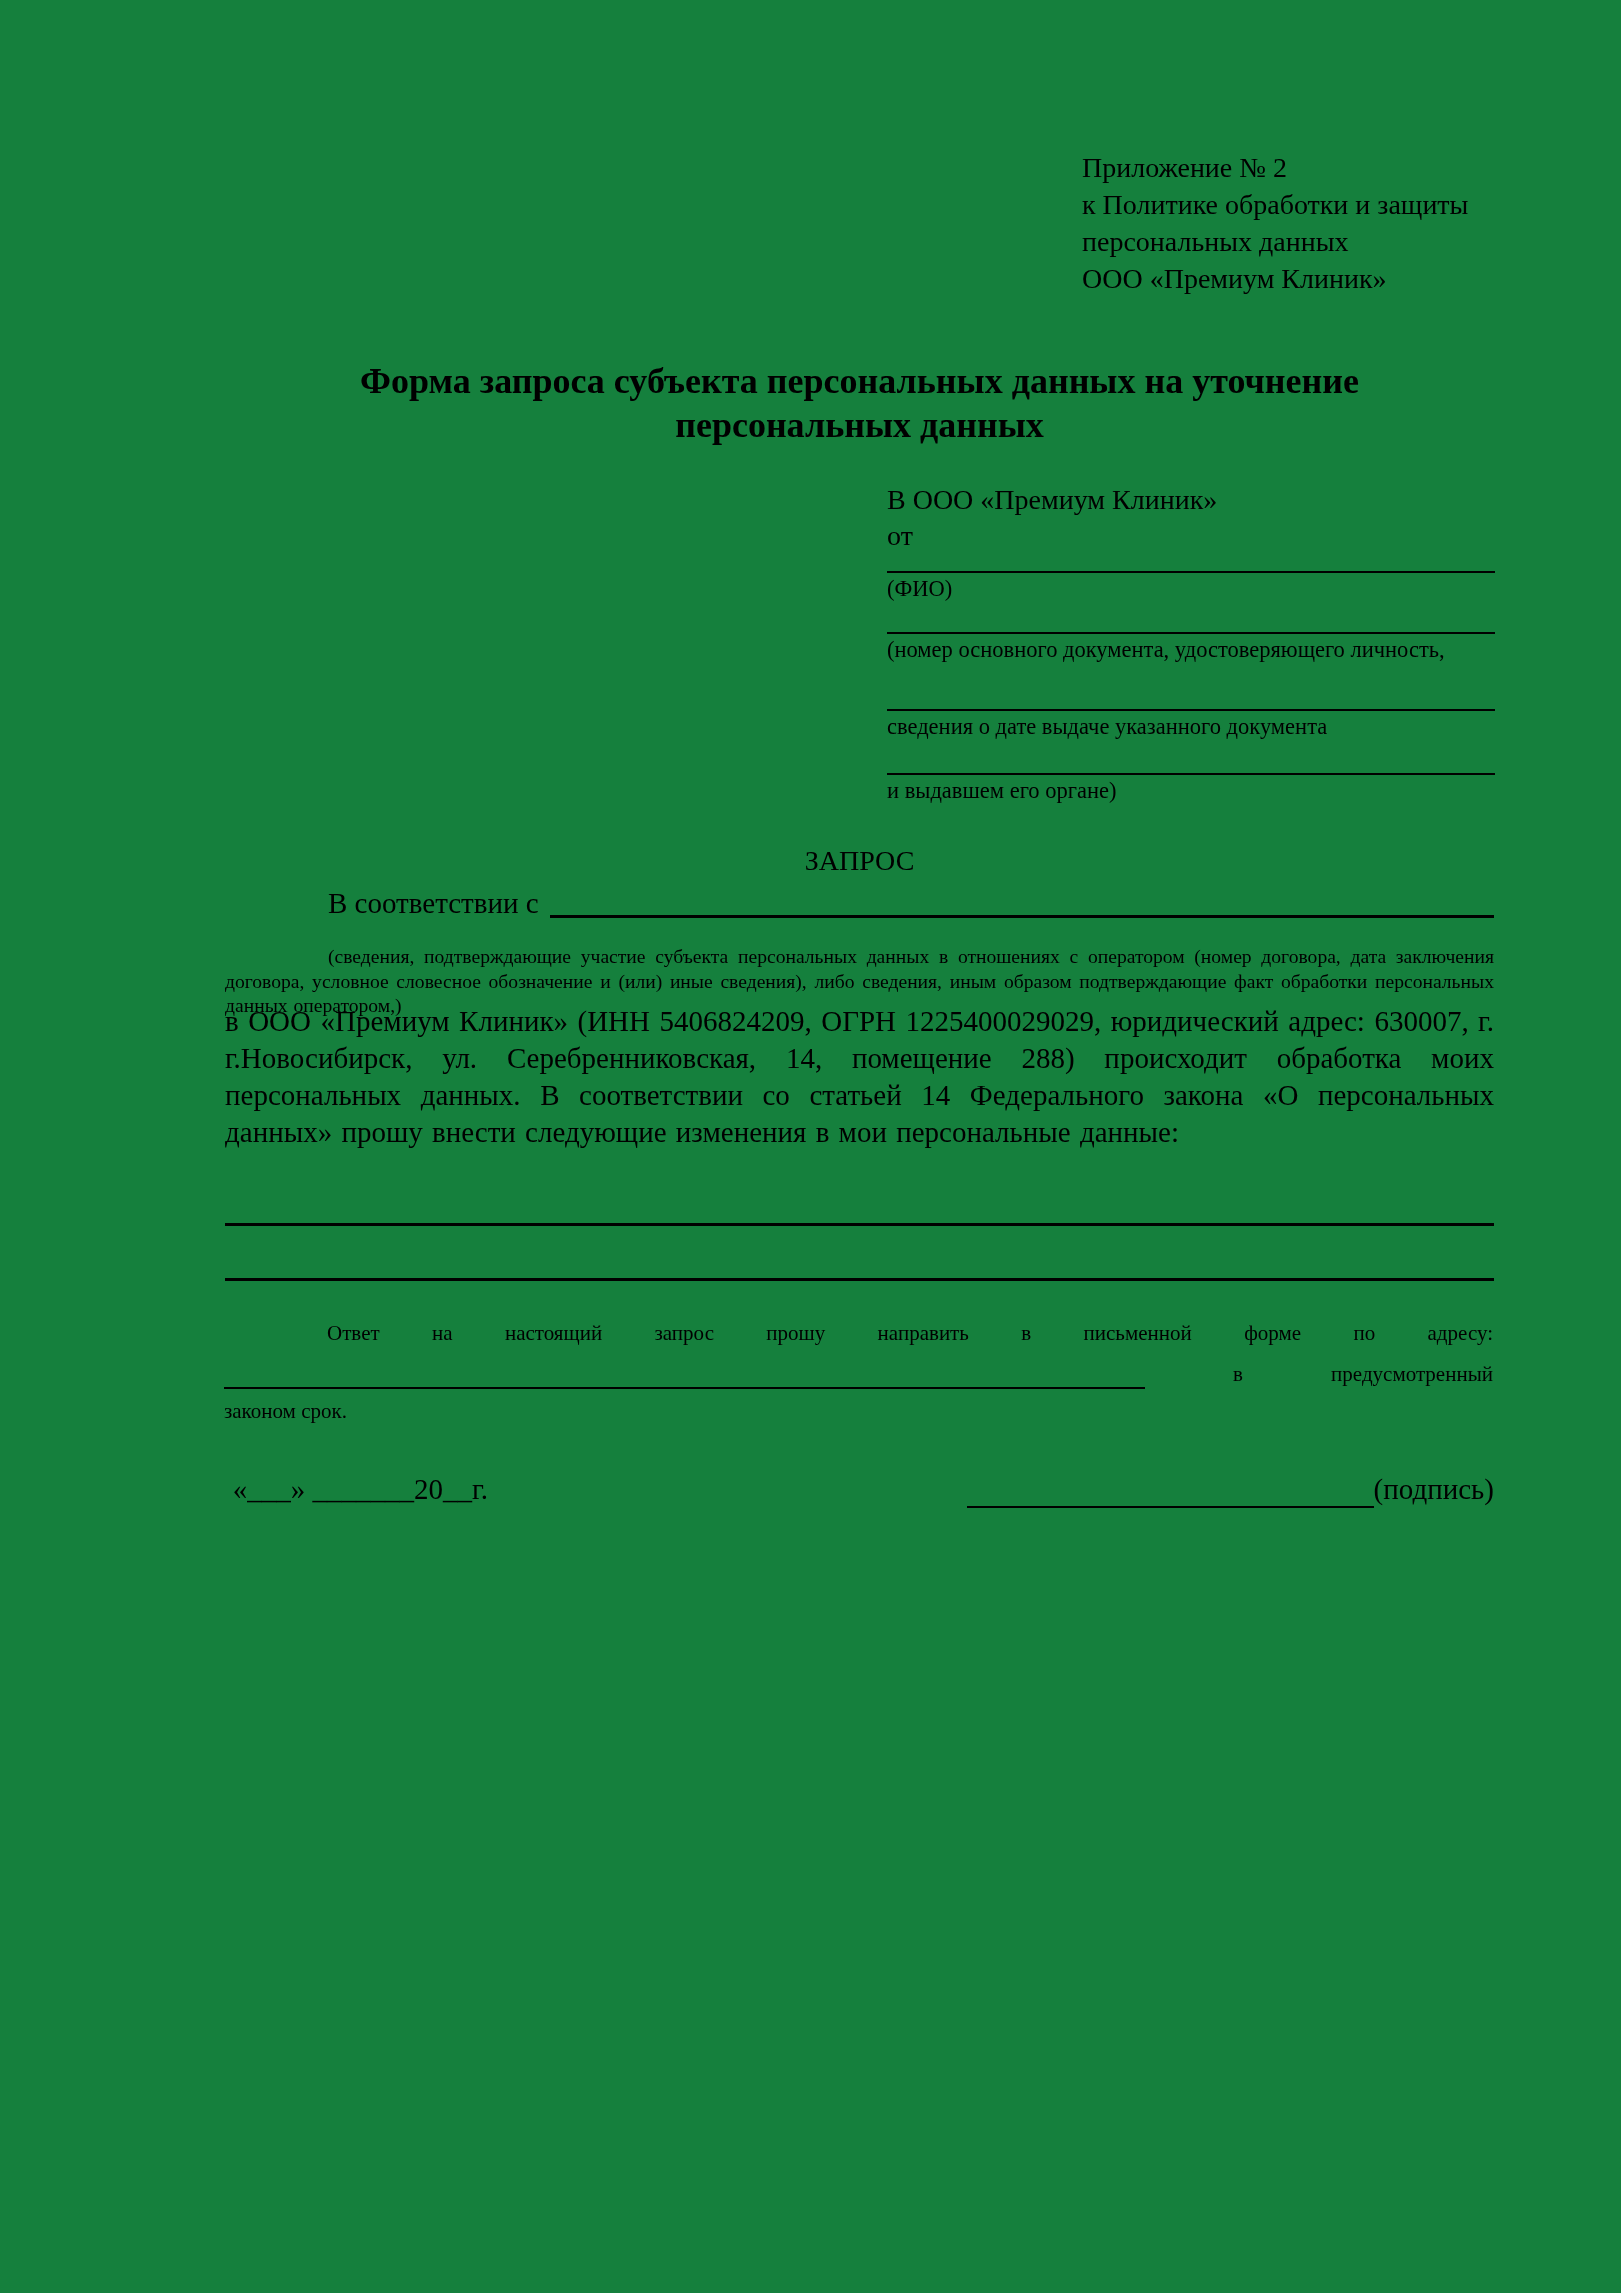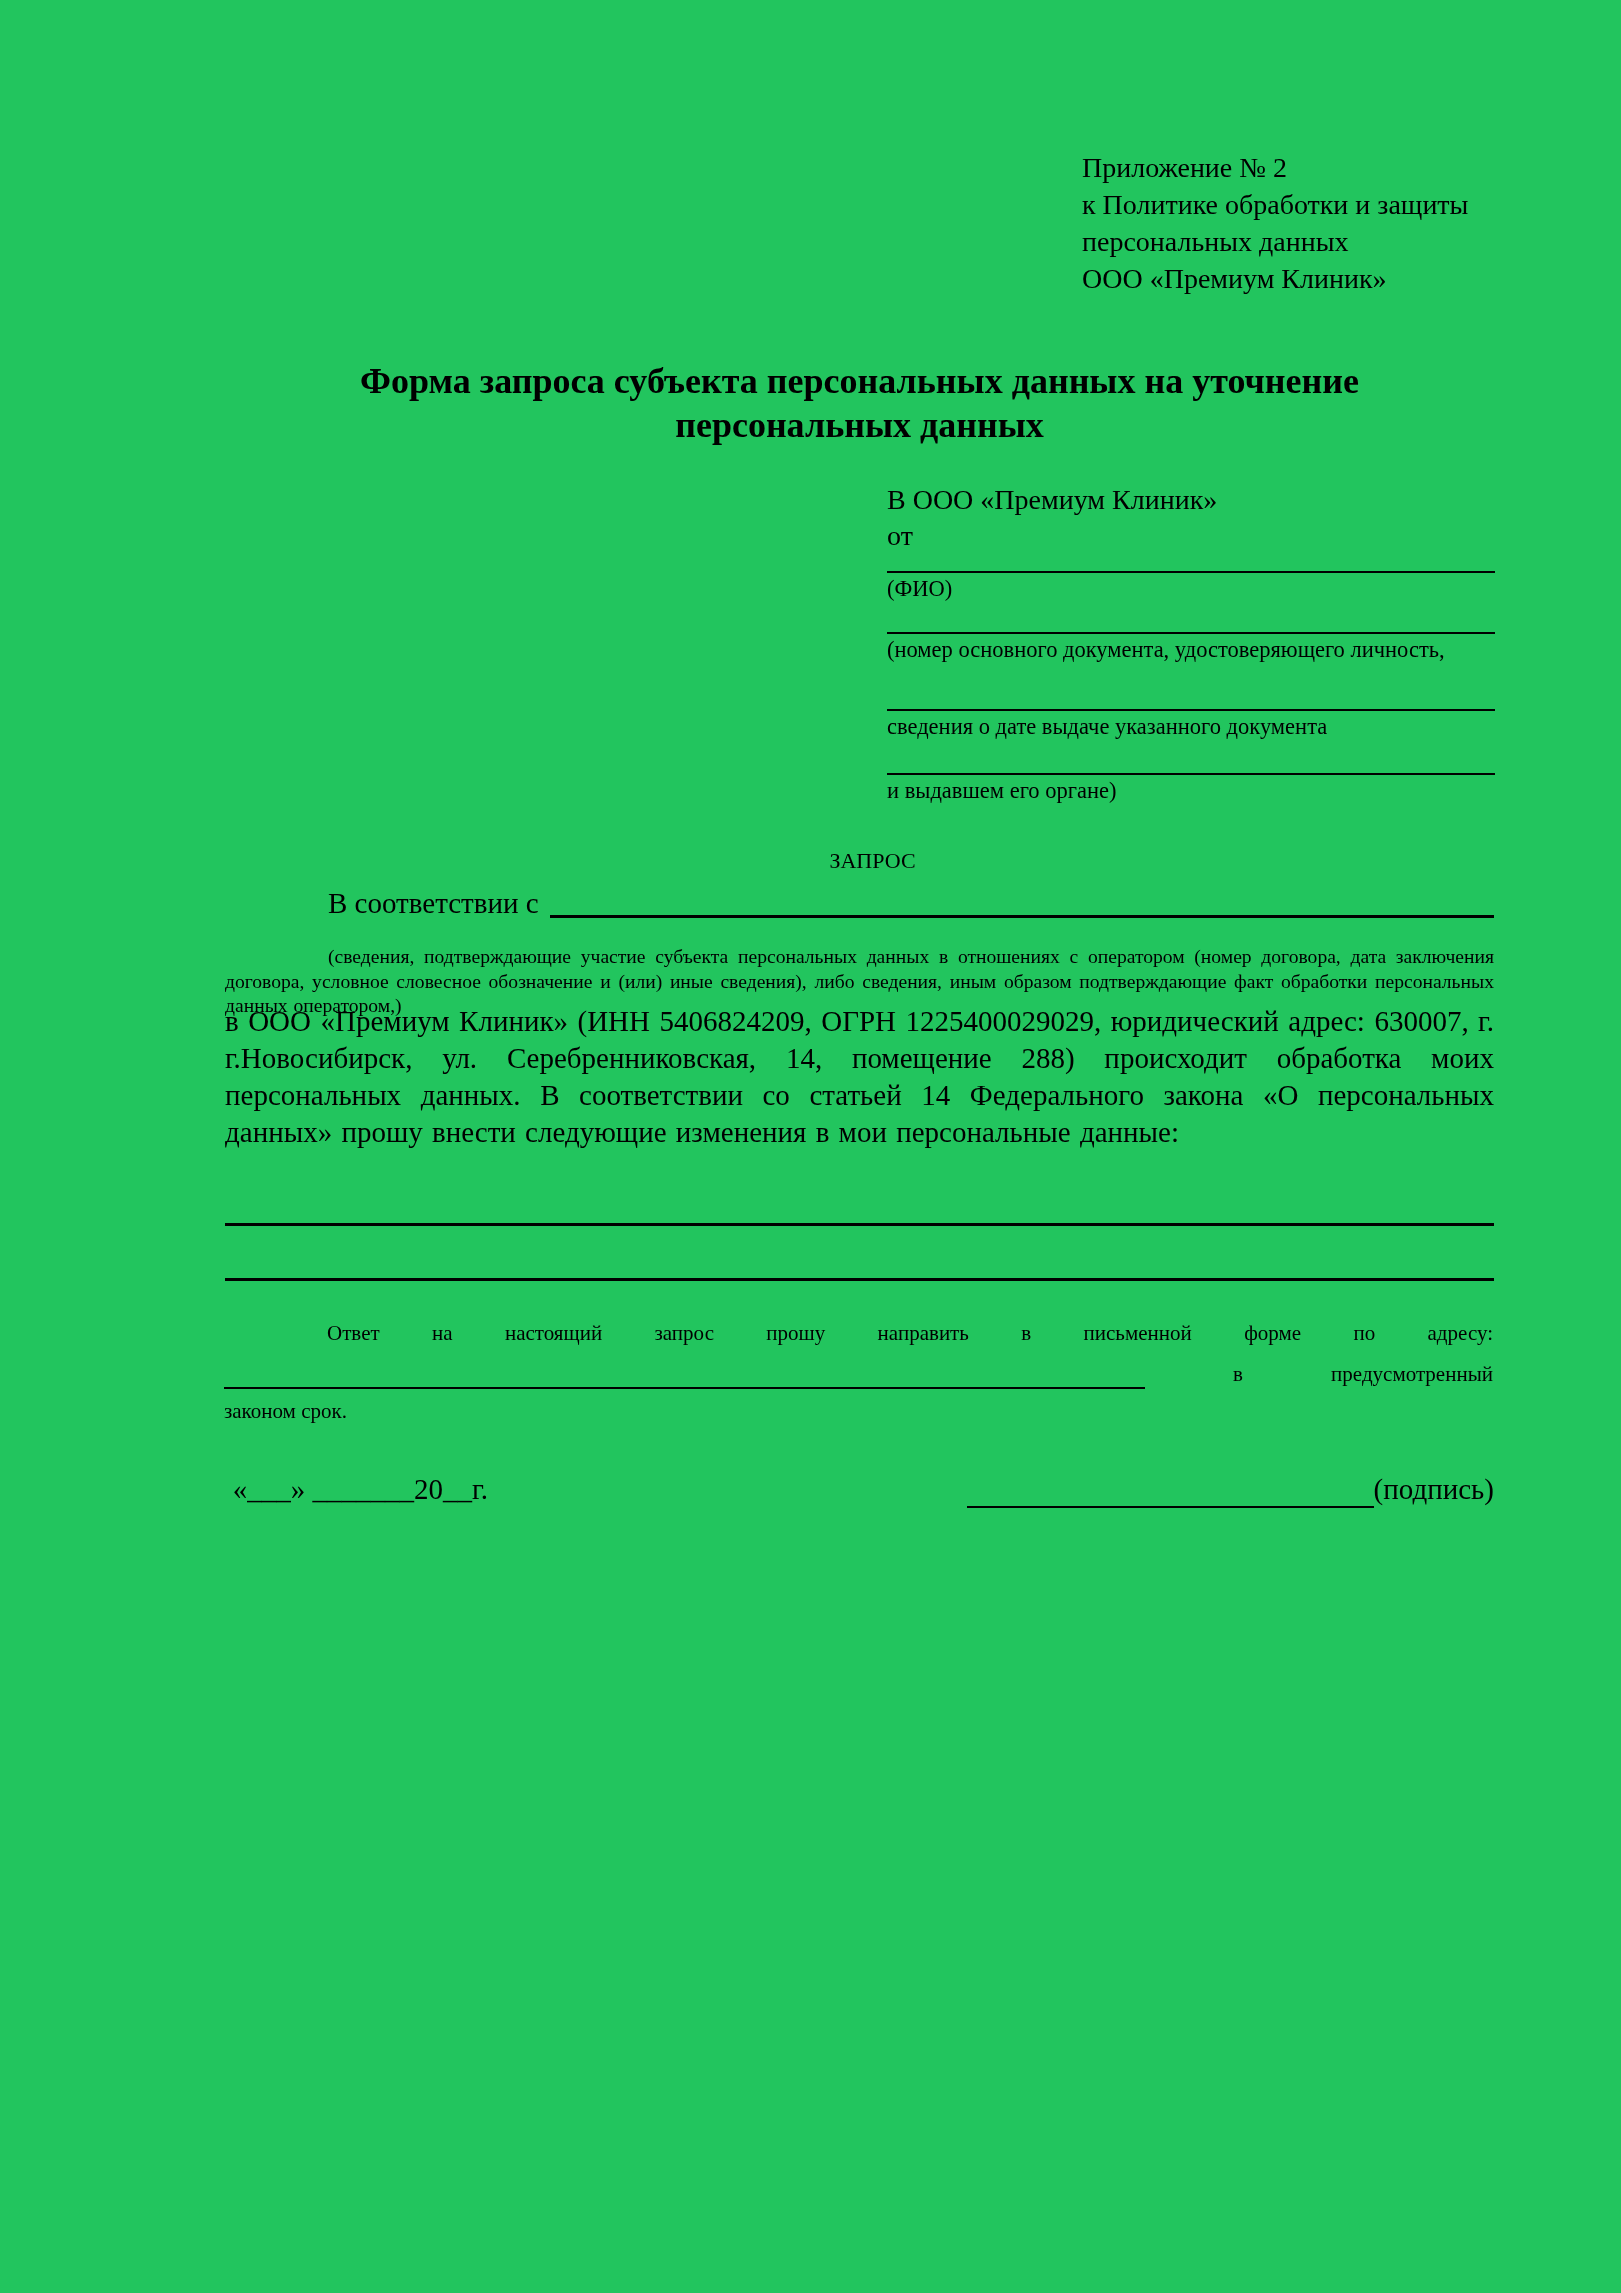--- a/index.html
+++ b/index.html
@@ -2,21 +2,21 @@
 <html><head>
 <meta charset="utf-8">
 <style>
   html, body { margin: 0; padding: 0; background: #ffffff; }
   * { box-sizing: border-box; }
 
   .page {
     position: relative;
     width: 1621px;
     height: 2294px;
-    background: #22c55e;
+    background: #15803d;
     color: #000000;
     font-family: "Liberation Serif", "DejaVu Serif", serif;
     overflow: hidden;
   }
 
   
   .header-note {
     position: absolute;
     left: 1082px;
     top: 149px;
@@ -55,25 +55,25 @@
   .f3 { margin-top: 45px; }
   .f4 { margin-top: 33px; }
   .cap {
     font-size: 22.5px;
     line-height: 27.4px;
     margin-top: 2px;
   }
 
   .request-heading {
     position: absolute;
-    left: 238px;
+    left: 225px;
     top: 843px;
     width: 1269px;
     text-align: center;
-    font-size: 22px;
+    font-size: 28px;
     line-height: 36px;
   }
 
   .intro-row {
     position: absolute;
     left: 225px;
     top: 885px;
     width: 1269px;
     display: flex;
     align-items: flex-end;

